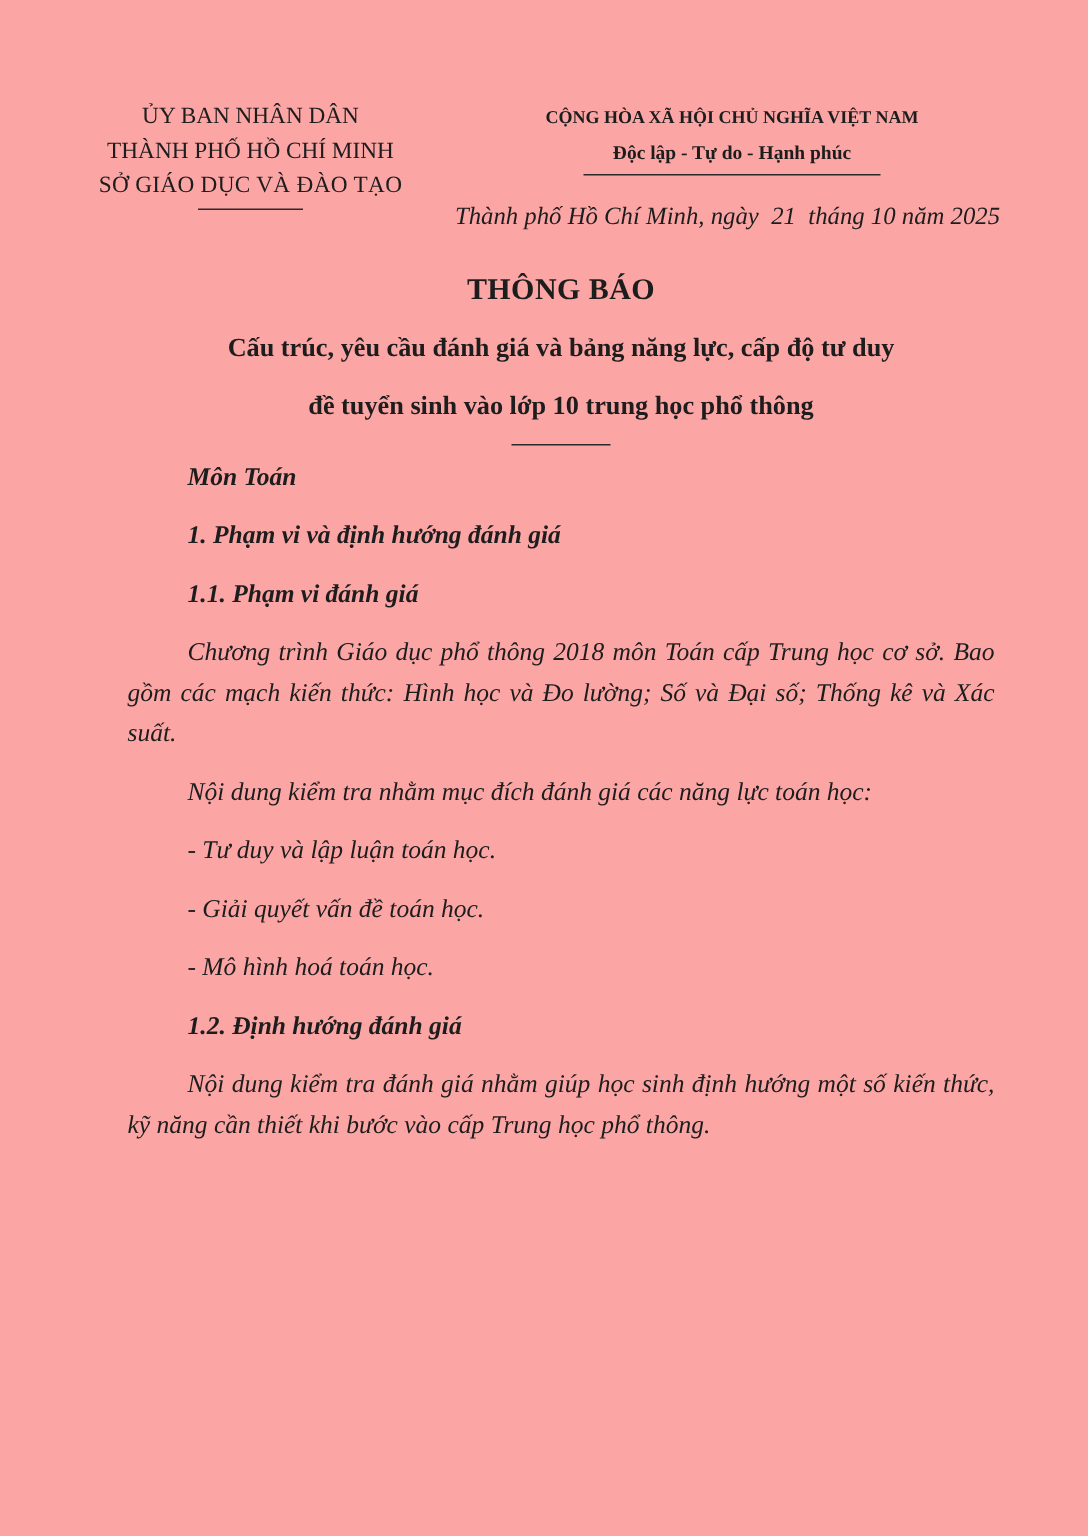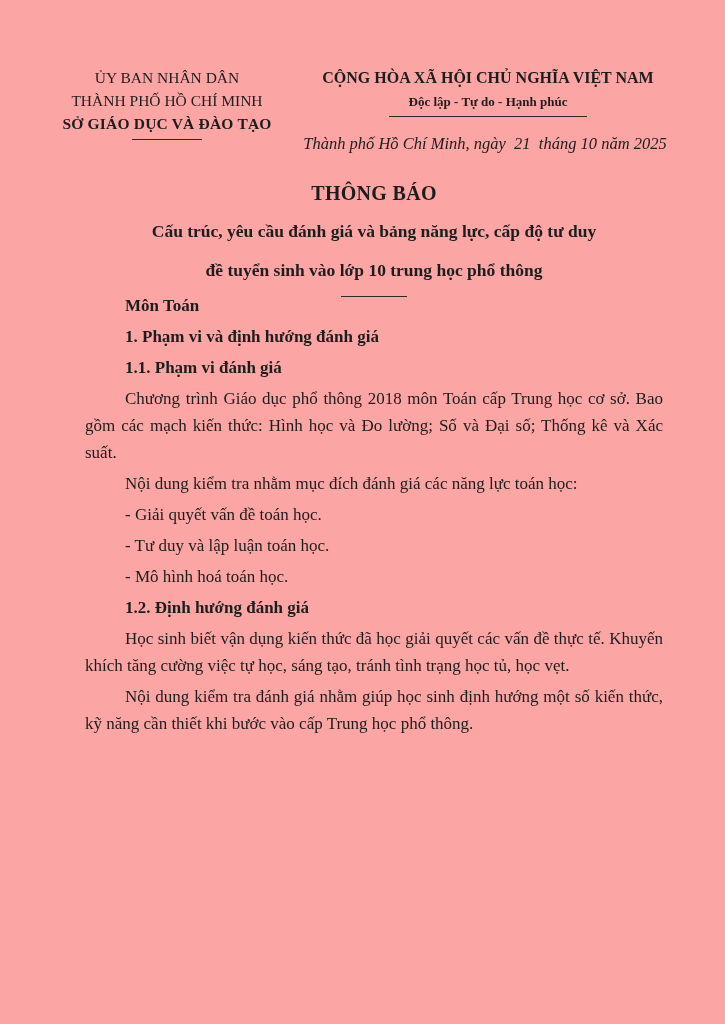--- a/index.html
+++ b/index.html
@@ -18,34 +18,34 @@
 
   
   .issuer {
     position: absolute;
     left: 52px; top: 66px;
     width: 230px;
     text-align: center;
     font-size: 15.5px;
     line-height: 23px;
   }
-  .issuer .l3 { font-weight: bold; letter-spacing: 0.2px; }
+  .issuer .l3 { font-weight: normal; letter-spacing: 0.2px; }
   .issuer-rule {
     width: 70px; height: 0;
     border-top: 1.6px solid #2a2a2a;
     margin: 4px auto 0;
   }
 
   .national {
     position: absolute;
     left: 310px; top: 66px;
     width: 356px;
     text-align: center;
   }
-  .national .l1 { font-weight: bold; font-size: 16px;  line-height: 24px; }
+  .national .l1 { font-weight: bold; font-size: 12px;  line-height: 24px; }
   .national .l2 { font-weight: bold; font-size: 13px; line-height: 24px; }
   .national-rule {
     width: 198px; height: 0;
     border-top: 1.6px solid #2a2a2a;
     margin: 2px auto 0;
   }
 
   .dateline {
     position: absolute;
     left: 296px; top: 132px;
@@ -86,22 +86,23 @@
   
   .docbody {
     position: absolute;
     left: 85px; top: 292px;
     width: 578px;
     font-size: 17px;
     line-height: 27px;
     text-align: justify;
   }
   .docbody p {
-    margin: 0 0 4px 0;
+    margin: 12px 0 4px 0;
     text-indent: 40px;
+    font-style: italic;
   }
   .docbody p.heading { font-weight: bold; }
 </style>
 </head>
 <body>
 
 <div class="page">
 
   <div class="issuer">
     <div>ỦY BAN NHÂN DÂN</div>
@@ -124,21 +125,20 @@
     <p class="doc-subtitle">đề tuyển sinh vào lớp 10 trung học phổ thông</p>
     <div class="title-rule"></div>
   </div>
 
   <div class="docbody">
     <p class="heading">Môn Toán</p>
     <p class="heading">1. Phạm vi và định hướng đánh giá</p>
     <p class="heading">1.1. Phạm vi đánh giá</p>
     <p class="paragraph">Chương trình Giáo dục phổ thông 2018 môn Toán cấp Trung học cơ sở. Bao gồm các mạch kiến thức: Hình học và Đo lường; Số và Đại số; Thống kê và Xác suất.</p>
     <p class="paragraph">Nội dung kiểm tra nhằm mục đích đánh giá các năng lực toán học:</p>
+    <p class="dash-item">- Tư duy và lập luận toán học.</p>
     <p class="dash-item">- Giải quyết vấn đề toán học.</p>
-    <p class="dash-item">- Tư duy và lập luận toán học.</p>
     <p class="dash-item">- Mô hình hoá toán học.</p>
     <p class="heading">1.2. Định hướng đánh giá</p>
-    <p class="paragraph">Học sinh biết vận dụng kiến thức đã học giải quyết các vấn đề thực tế. Khuyến khích tăng cường việc tự học, sáng tạo, tránh tình trạng học tủ, học vẹt.</p>
     <p class="paragraph">Nội dung kiểm tra đánh giá nhằm giúp học sinh định hướng một số kiến thức, kỹ năng cần thiết khi bước vào cấp Trung học phổ thông.</p>
   </div>
 
 </div>
 
 </body></html>

